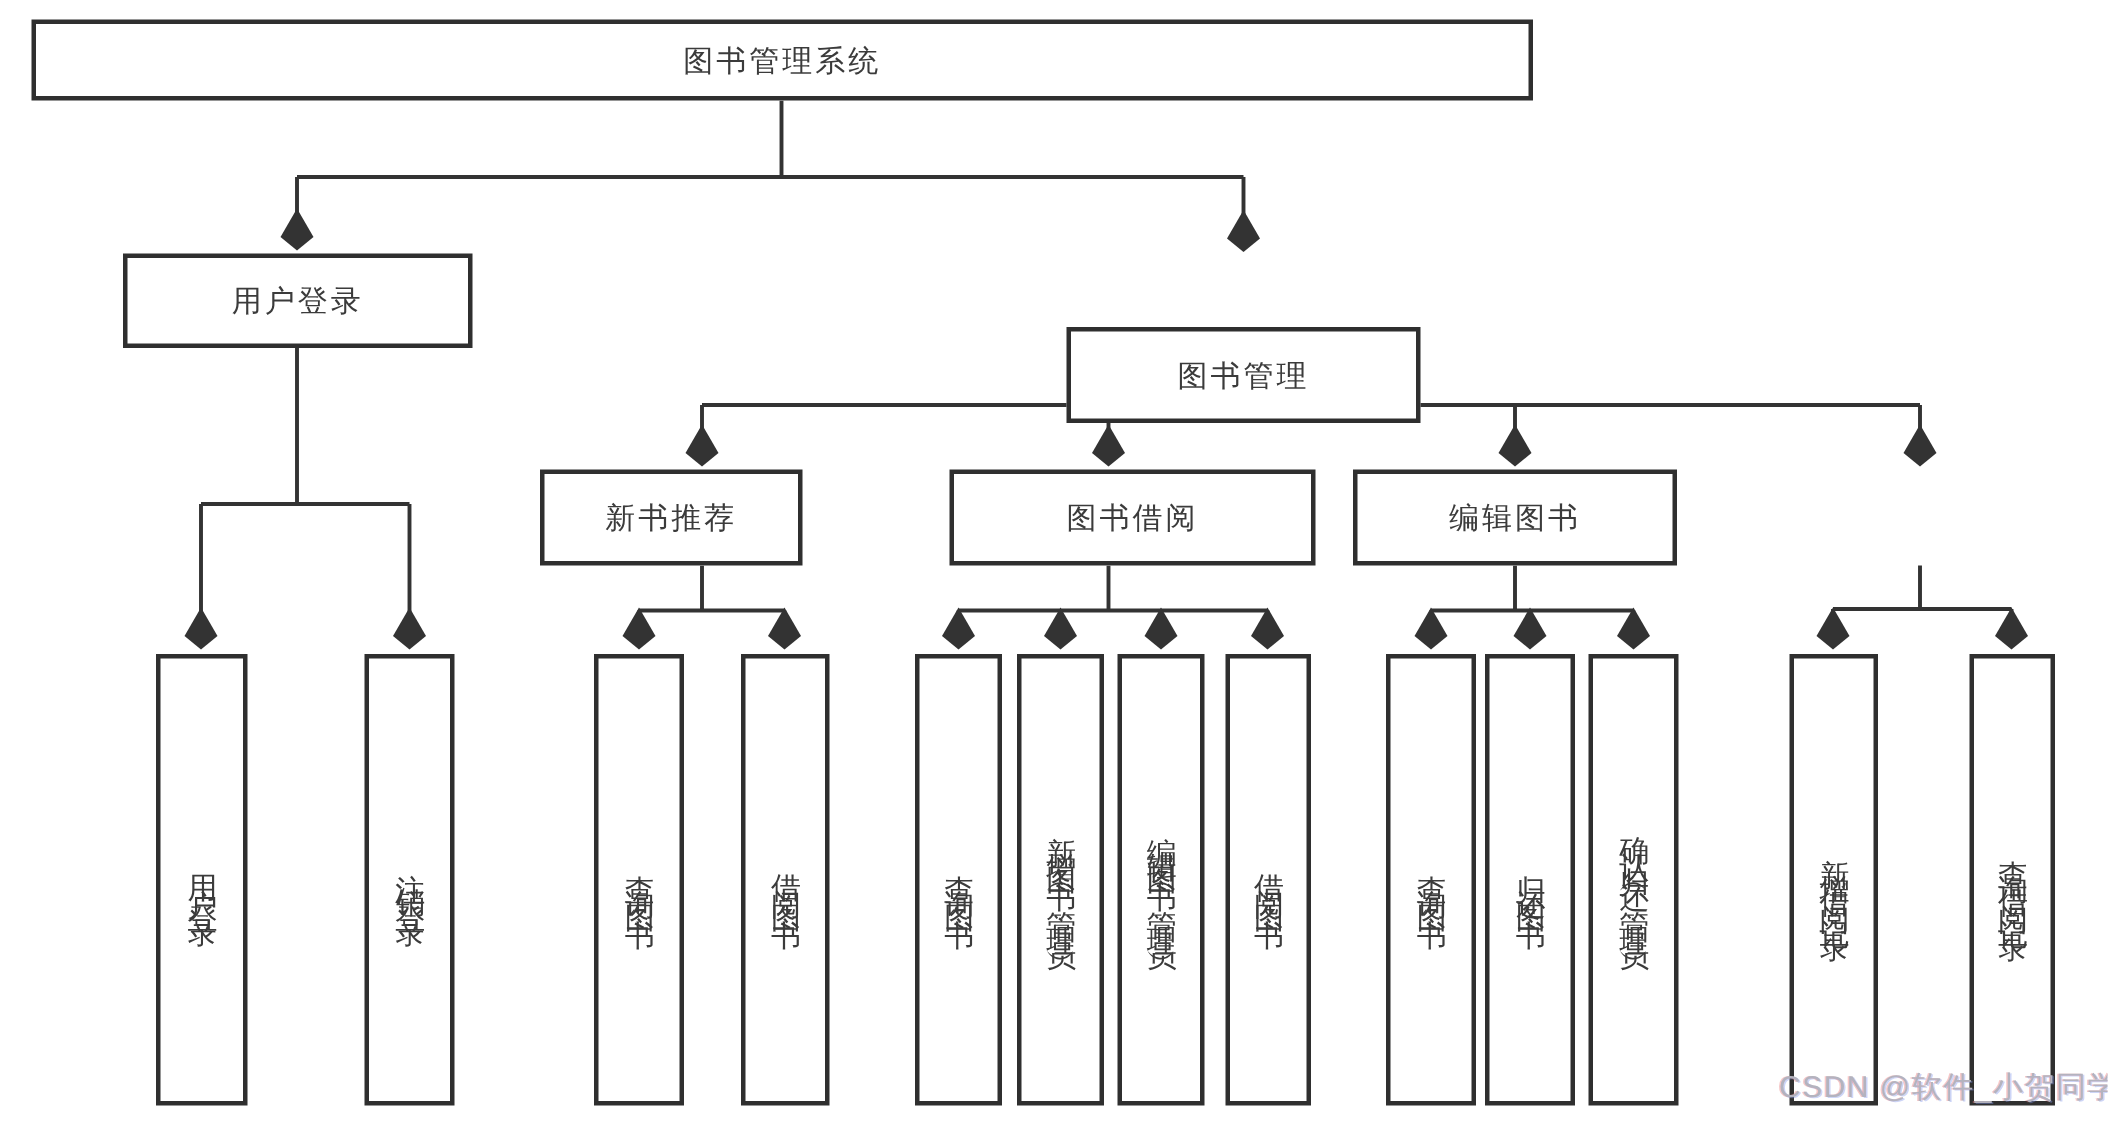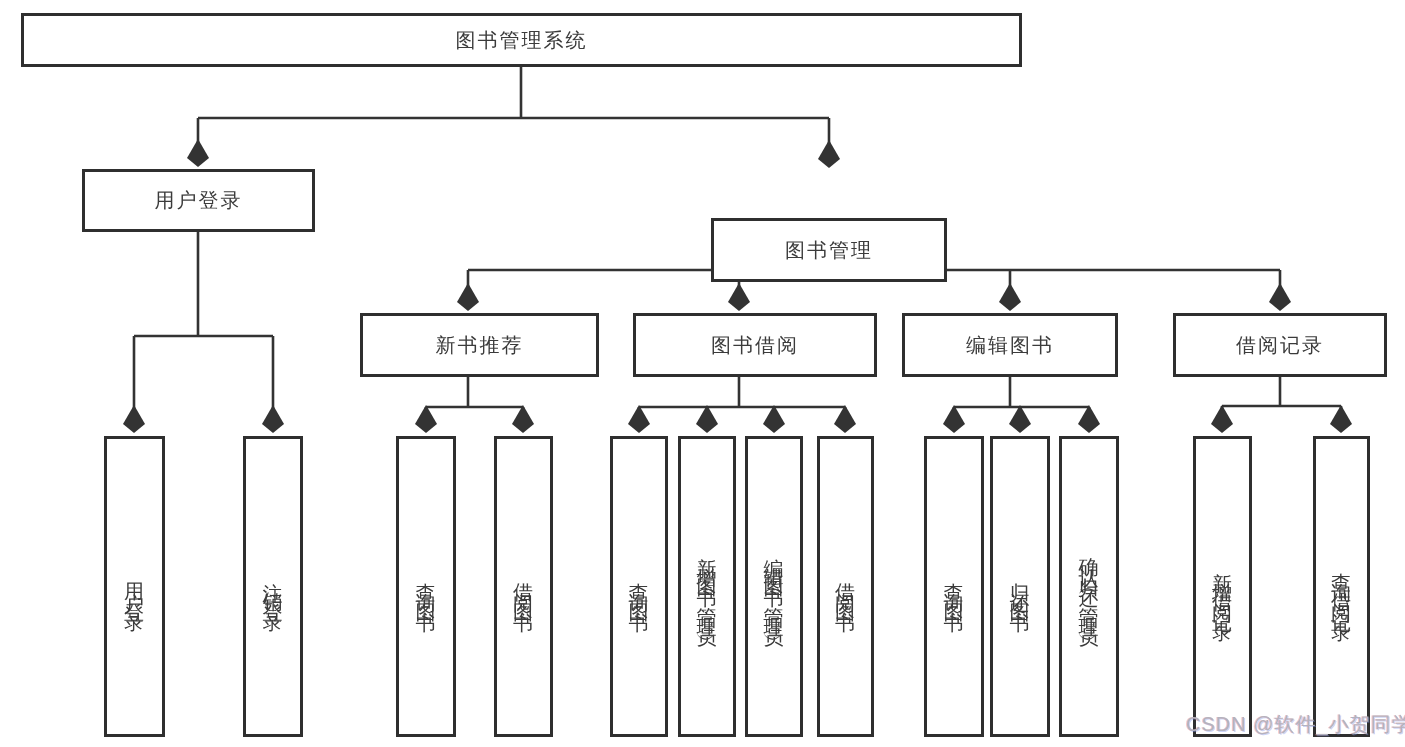--- a/index.html
+++ b/index.html
@@ -97,31 +97,28 @@
     <span class="hlabel">图书管理系统</span>
   </div>
 
   <div class="node" style="left:82px; top:169px; width:233px; height:63px;">
     <span class="hlabel">用户登录</span>
   </div>
   <div class="node" style="left:711px; top:170px; width:236px; height:64px;margin-top:48px;">
     <span class="hlabel">图书管理</span>
   </div>
 
-  <div class="node" style="left:360px; top:313px; width:239px; height:64px;">
+  <div class="node" style="left:360px; top:313px; width:175px; height:64px;">
     <span class="hlabel">新书推荐</span>
   </div>
   <div class="node" style="left:633px; top:313px; width:244px; height:64px;">
     <span class="hlabel">图书借阅</span>
   </div>
   <div class="node" style="left:902px; top:313px; width:216px; height:64px;">
     <span class="hlabel">编辑图书</span>
-  </div>
-  <div class="node" style="left:1173px; top:313px; width:214px; height:64px;">
-    <span class="hlabel">借阅记录</span>
   </div>
 
   <div class="node leaf" style="left:104px; top:436px; width:61px; height:301px;">
     <span class="vlabel">用户登录</span>
   </div>
   <div class="node leaf" style="left:243px; top:436px; width:60px; height:301px;">
     <span class="vlabel">注销登录</span>
   </div>
 
   <div class="node leaf" style="left:396px; top:436px; width:60px; height:301px;">

